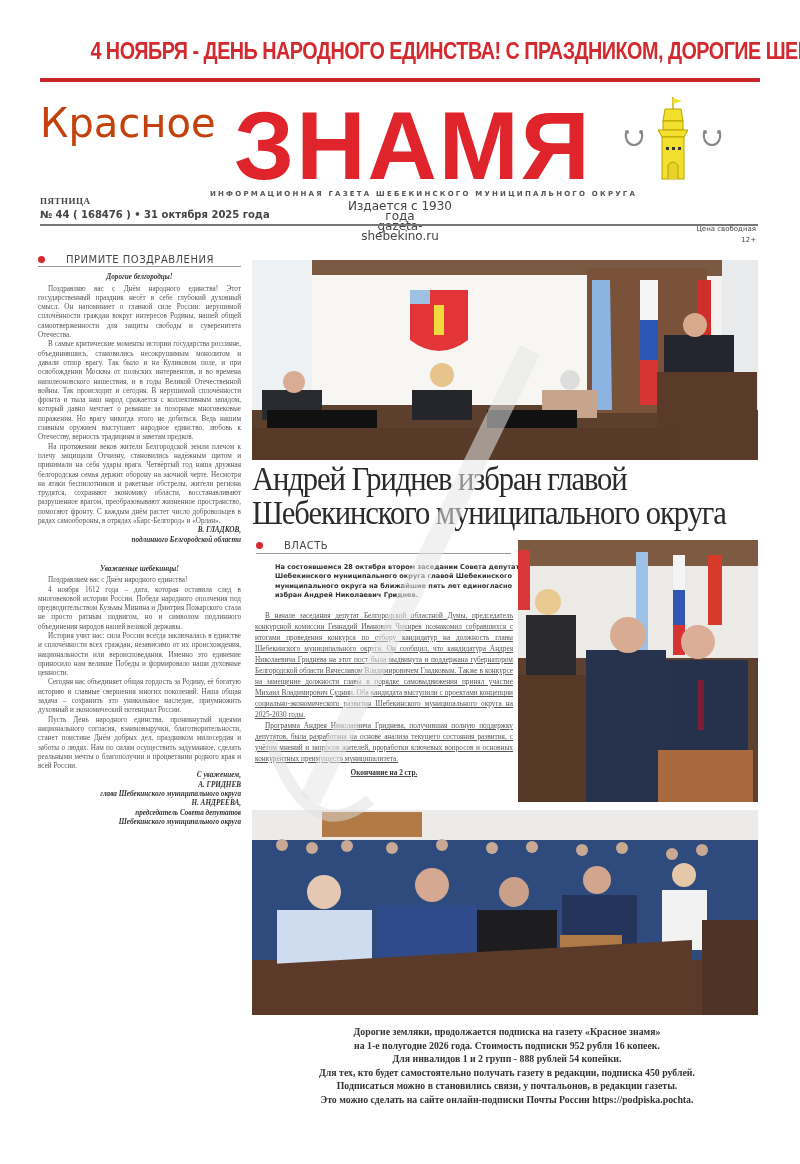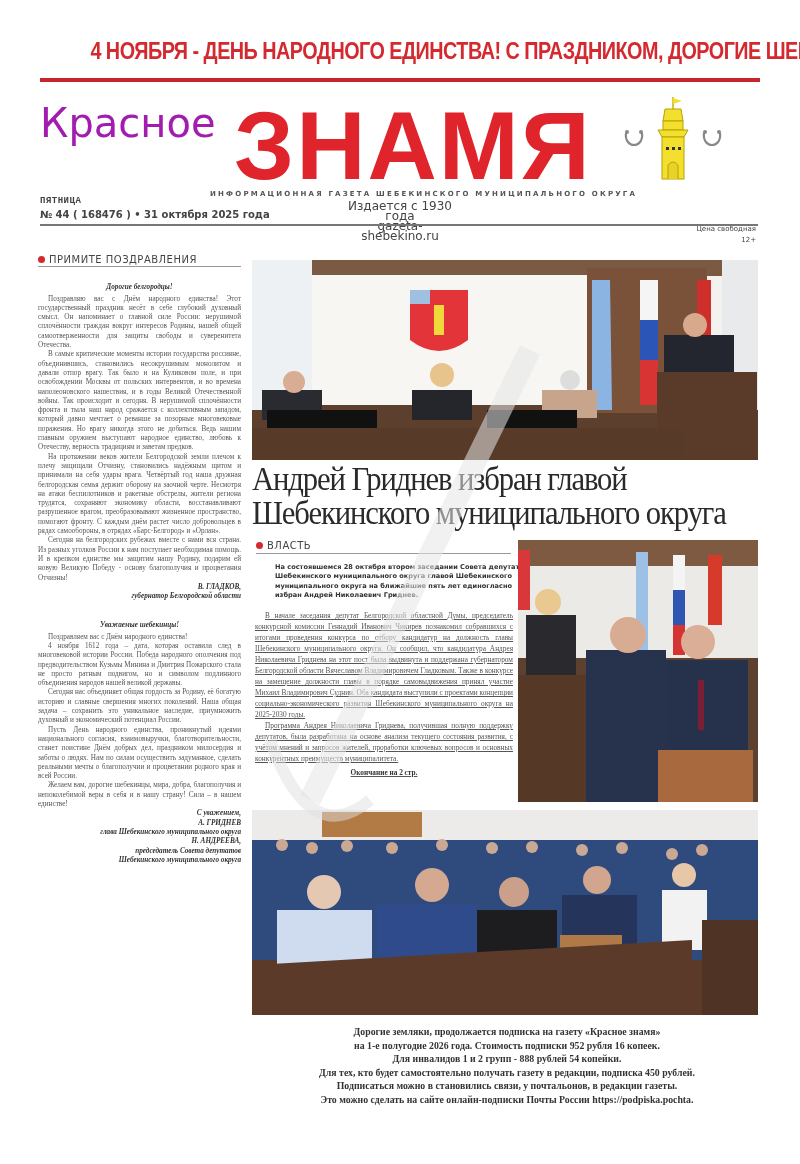--- a/index.html
+++ b/index.html
@@ -5,37 +5,37 @@
   * { box-sizing: border-box; margin: 0; padding: 0; }
   html, body { width: 800px; height: 1164px; background: #fff; overflow: hidden; }
   body { position: relative; font-family: "Liberation Serif", serif; color: #2a2a2a; }
 
   .banner { position: absolute; left: 40px; top: 38px; width: 720px; text-align: center;
     font-family: "Liberation Sans", sans-serif; font-weight: bold; color: #d42a2f;
     font-size: 23px; letter-spacing: -0.6px; transform: scaleX(0.86); transform-origin: center; white-space: nowrap; }
   .banner-rule { position: absolute; left: 40px; top: 78px; width: 720px; height: 4px; background: #c8252b; }
 
   .mast-krasnoe { position: absolute; left: 40px; top: 100px; font-family: "DejaVu Sans", sans-serif;
-    font-size: 40px; color: #a21caf; font-weight: normal; letter-spacing: 0px; }
+    font-size: 40px; color: #c2410c; font-weight: normal; letter-spacing: 0px; }
   .mast-znamya { position: absolute; left: 234px; top: 98px; font-family: "Liberation Sans", sans-serif;
     font-weight: bold; font-size: 96px; line-height: 96px; color: #e0242b; letter-spacing: 2px; }
   .mast-sub { position: absolute; left: 210px; top: 190px; width: 336px; text-align: center;
     font-family: "DejaVu Sans", sans-serif; font-weight: bold; font-size: 7px; letter-spacing: 2.2px; color: #555; white-space: nowrap; }
   .mast-since { position: absolute; left: 340px; top: 201px; width: 120px; text-align: center;
     font-family: "DejaVu Sans", sans-serif; font-size: 12px; color: #444; line-height: 10px; }
-  .mast-day { position: absolute; left: 40px; top: 196px; font-family: Liberation Mono, monospace; font-weight: bold; font-size: 9px; color: #444; letter-spacing: 0.5px; }
+  .mast-day { position: absolute; left: 40px; top: 196px; font-family: Liberation Serif, serif; font-weight: bold; font-size: 9px; color: #444; letter-spacing: 0.5px; }
   .mast-issue { position: absolute; left: 40px; top: 209px; font-family: "DejaVu Sans", sans-serif; font-weight: bold; font-size: 10px; color: #444; }
   .mast-price { position: absolute; right: 44px; top: 200px; text-align: right; font-family: "DejaVu Sans", sans-serif; font-size: 7px; color: #444; line-height: 11px; margin-top: 24px; }
   .mast-rule { position: absolute; left: 40px; top: 224px; width: 718px; height: 2px; background: #777; }
 
   .coat { position: absolute; left: 618px; top: 95px; width: 110px; height: 90px; }
 
   
   .leftcol { position: absolute; left: 38px; top: 255px; width: 203px; font-size: 7.2px; line-height: 9.3px; color: #555; text-align: justify; }
-  .rubric { font-family: "DejaVu Sans", sans-serif; font-size: 10px; color: #444; letter-spacing: 0.5px; display: flex; align-items: center; gap: 4px; border-bottom: 1px solid #999; padding-bottom: 2px; margin-bottom: 16px; }
+  .rubric { font-family: "DejaVu Sans", sans-serif; font-size: 10px; color: #444; letter-spacing: 0.5px; display: flex; align-items: center; gap: 21px; border-bottom: 1px solid #999; padding-bottom: 2px; margin-bottom: 6px; }
   .rubric .dot { width: 7px; height: 7px; border-radius: 50%; background: #d42a2f; display: inline-block; }
   .lc-title { text-align: center; font-weight: bold; font-style: italic; color: #333; margin-bottom: 2px; }
   .lc-p { text-indent: 10px; margin-bottom: 0; }
   .sig { text-align: right; font-weight: bold; font-style: italic; color: #333; }
   .gap { height: 20px; }
 
   
   .photo { position: absolute; overflow: hidden; }
   .photo1 { left: 252px; top: 260px; width: 506px; height: 200px; background: linear-gradient(#7b5a44 0 8%, #f4f2ef 8% 72%, #5c3f2d 72%); }
   .photo2 { left: 518px; top: 540px; width: 240px; height: 262px; background: linear-gradient(#7e5a42 0 10%, #eceae6 10% 45%, #5d4130 45%); }
@@ -96,30 +96,29 @@
 
 <div class="leftcol">
   <div class="rubric">
     <span class="dot"></span>
     <span>ПРИМИТЕ ПОЗДРАВЛЕНИЯ</span>
   </div>
   <div class="lc-title">Дорогие белгородцы!</div>
   <p class="lc-p">Поздравляю вас с Днём народного единства! Этот государственный праздник несёт в себе глубокий духовный смысл. Он напоминает о главной силе России: нерушимой сплочённости граждан вокруг интересов Родины, нашей общей самоотверженности для защиты свободы и суверенитета Отечества.</p>
   <p class="lc-p">В самые критические моменты истории государства россияне, объединившись, становились несокрушимым монолитом и давали отпор врагу. Так было и на Куликовом поле, и при освобождении Москвы от польских интервентов, и во времена наполеоновского нашествия, и в годы Великой Отечественной войны. Так происходит и сегодня. В нерушимой сплочённости фронта и тыла наш народ сражается с коллективным западом, который давно мечтает о реванше за позорные многовековые поражения. Но врагу никогда этого не добиться. Ведь нашим главным оружием выступают народное единство, любовь к Отечеству, верность традициям и заветам предков.</p>
   <p class="lc-p">На протяжении веков жители Белгородской земли плечом к плечу защищали Отчизну, становились надёжным щитом и принимали на себя удары врага. Четвёртый год наша дружная белгородская семья держит оборону на заочной черте. Несмотря на атаки беспилотников и ракетные обстрелы, жители региона трудятся, сохраняют экономику области, восстанавливают разрушенное врагом, преобразовывают жизненное пространство, помогают фронту. С каждым днём растет число добровольцев в рядах самообороны, в отрядах «Барс-Белгород» и «Орлан».</p>
-  <p class="lc-p">Сегодня на белгородских рубежах вместе с нами вся страна. Из разных уголков России к нам поступает необходимая помощь. И в крепком единстве мы защитим нашу Родину, подарим ей новую Великую Победу - основу благополучия и процветания Отчизны!</p>
   <div class="sig">В. ГЛАДКОВ,</div>
-  <div class="sig">губернатор Белгородской области</div>
+  <div class="sig">подлинного Белгородской области</div>
   <div class="gap"></div>
   <div class="lc-title">Уважаемые шебекинцы!</div>
   <p class="lc-p">Поздравляем вас с Днём народного единства!</p>
   <p class="lc-p">4 ноября 1612 года – дата, которая оставила след в многовековой истории России. Победа народного ополчения под предводительством Кузьмы Минина и Дмитрия Пожарского стала не просто ратным подвигом, но и символом подлинного объединения народов нашей великой державы.</p>
+  <p class="lc-p">История учит нас: сила России всегда заключалась в единстве и сплочённости всех граждан, независимо от их происхождения, национальности или вероисповедания. Именно это единение приносило нам великие Победы и формировало наши духовные ценности.</p>
   <p class="lc-p">Сегодня нас объединяет общая гордость за Родину, её богатую историю и славные свершения многих поколений. Наша общая задача – сохранить это уникальное наследие, приумножить духовный и экономический потенциал России.</p>
   <p class="lc-p">Пусть День народного единства, проникнутый идеями национального согласия, взаимовыручки, благотворительности, станет поистине Днём добрых дел, праздником милосердия и заботы о людях. Нам по силам осуществить задуманное, сделать реальными мечты о благополучии и процветании родного края и всей России.</p>
-  <p class="lc-p">Желаем вам, дорогие шебекинцы, мира, добра, благополучия и непоколебимой веры в себя и в нашу страну! Сила – в нашем единстве!</p>
   <div class="sig">С уважением,</div>
   <div class="sig">А. ГРИДНЕВ</div>
   <div class="sig">глава Шебекинского муниципального округа</div>
   <div class="sig">Н. АНДРЕЕВА,</div>
   <div class="sig">председатель Совета депутатов</div>
   <div class="sig">Шебекинского муниципального округа</div>
 </div>
 
 <div class="photo photo1">
   <svg width="506" height="200" viewBox="0 0 506 200">

